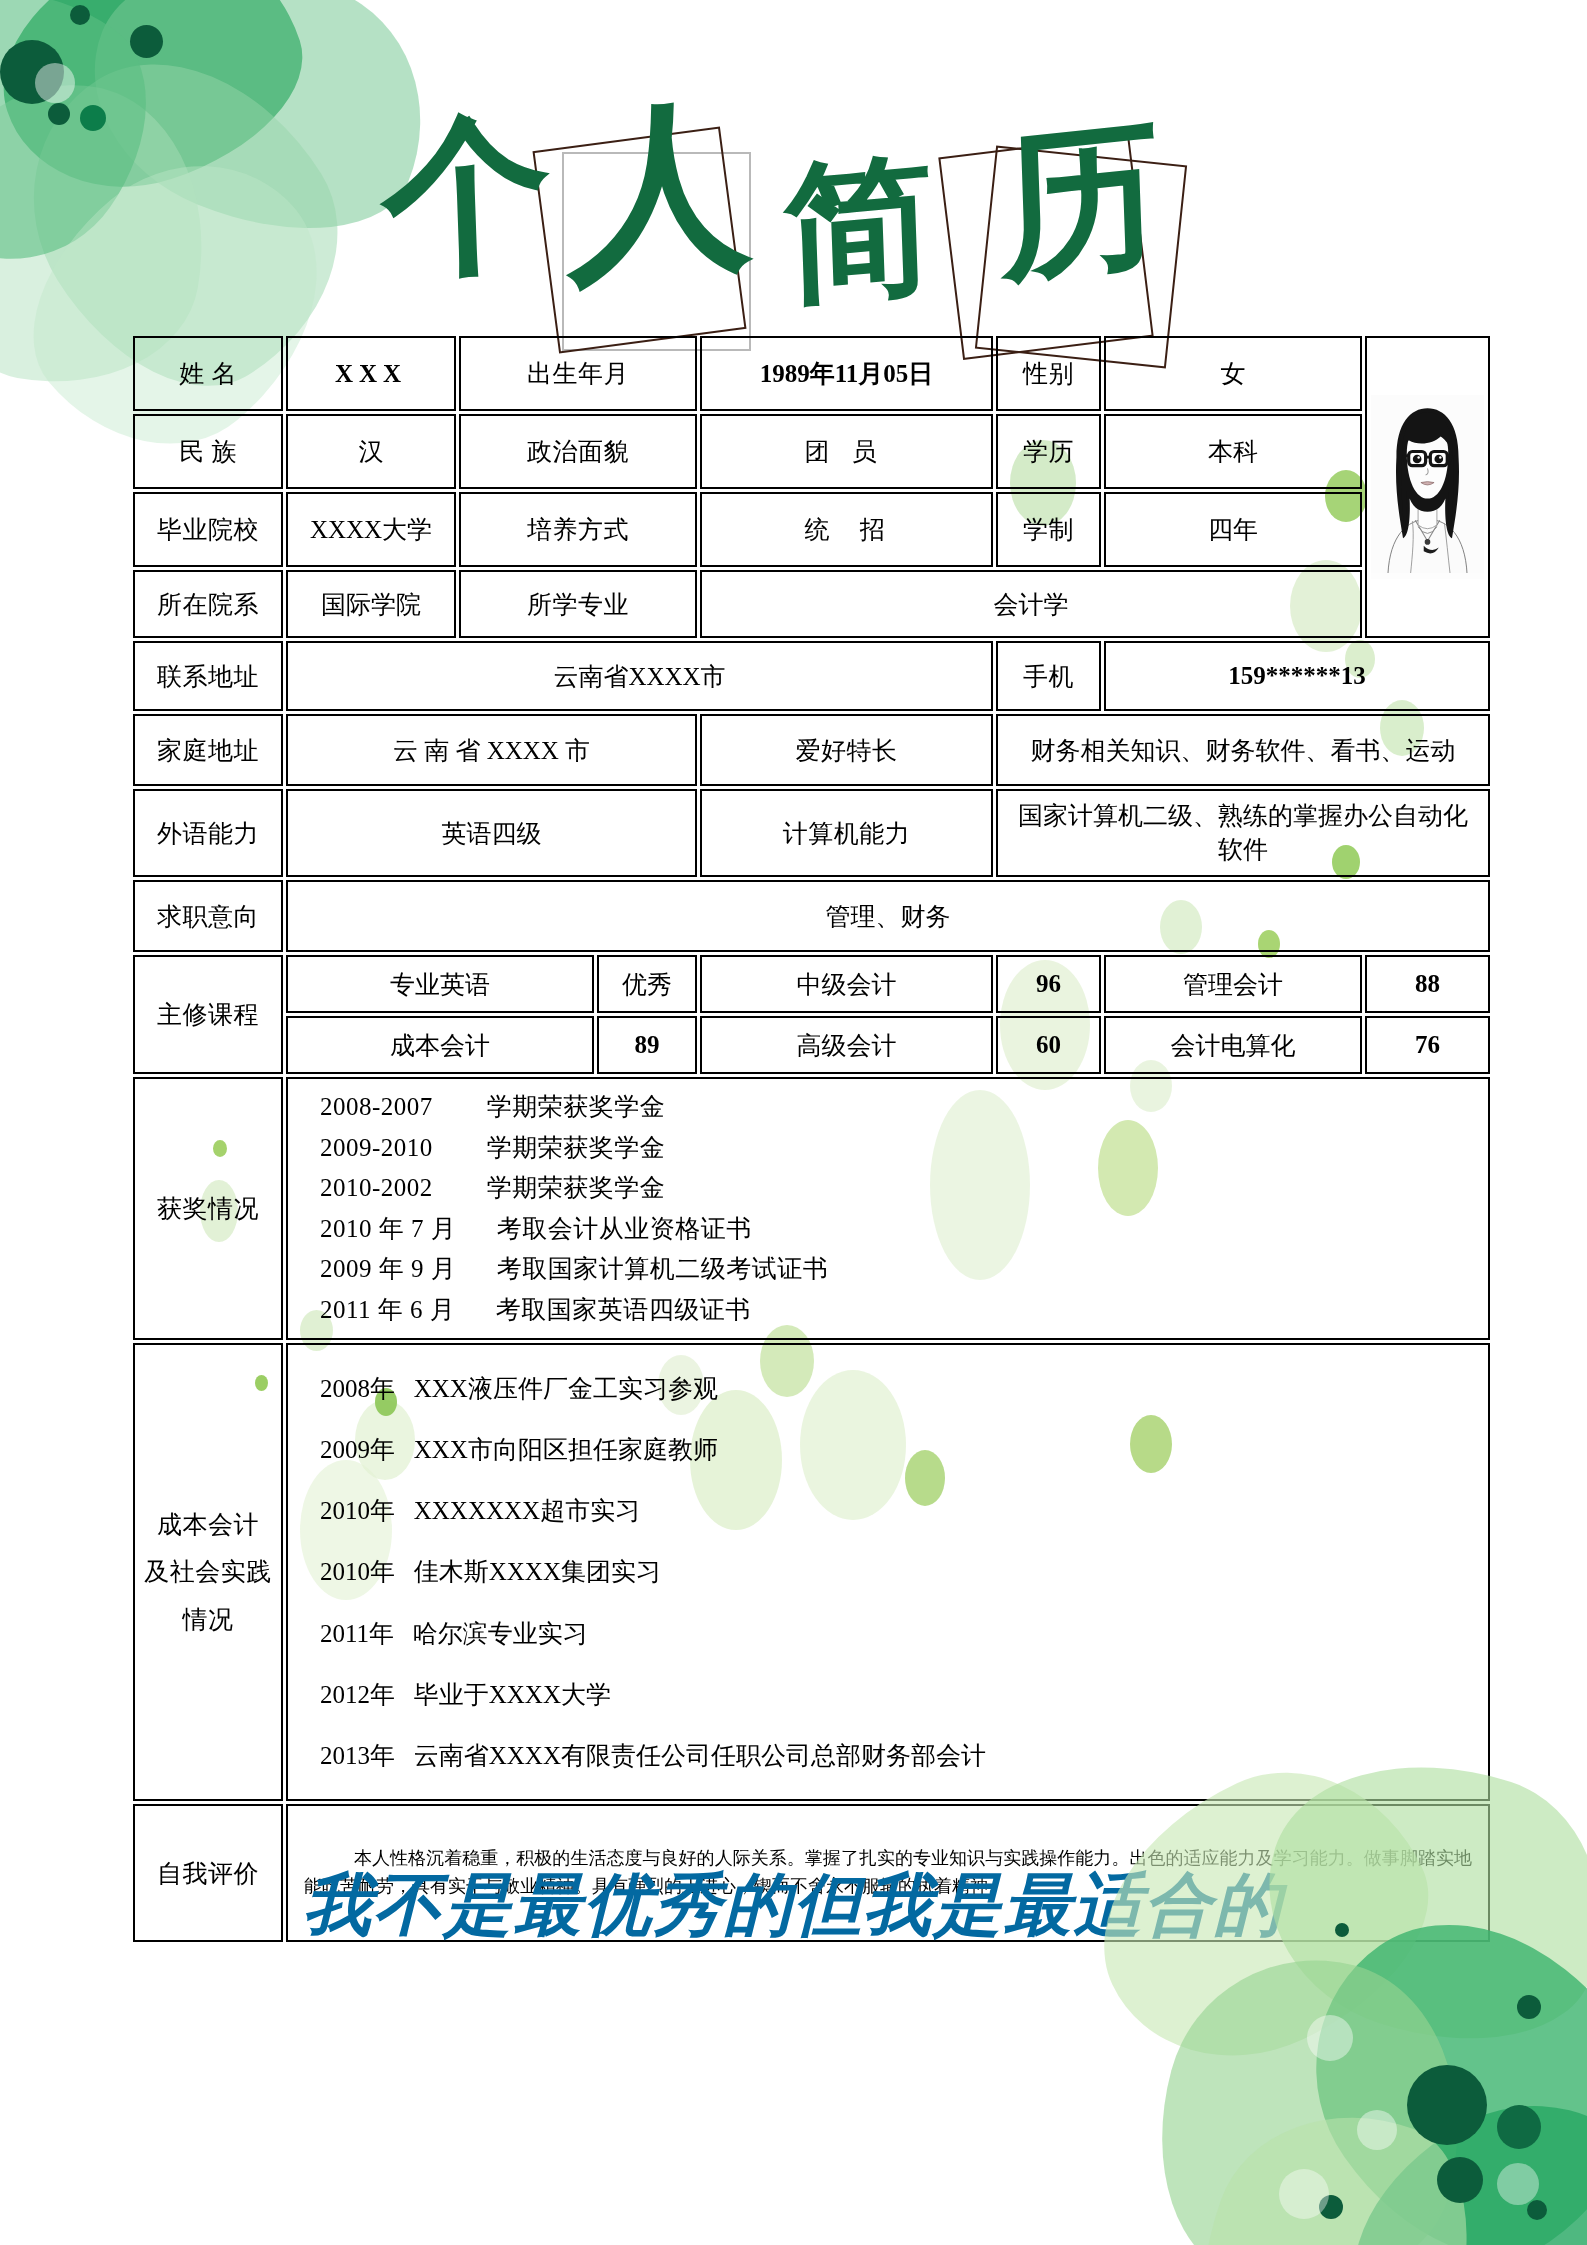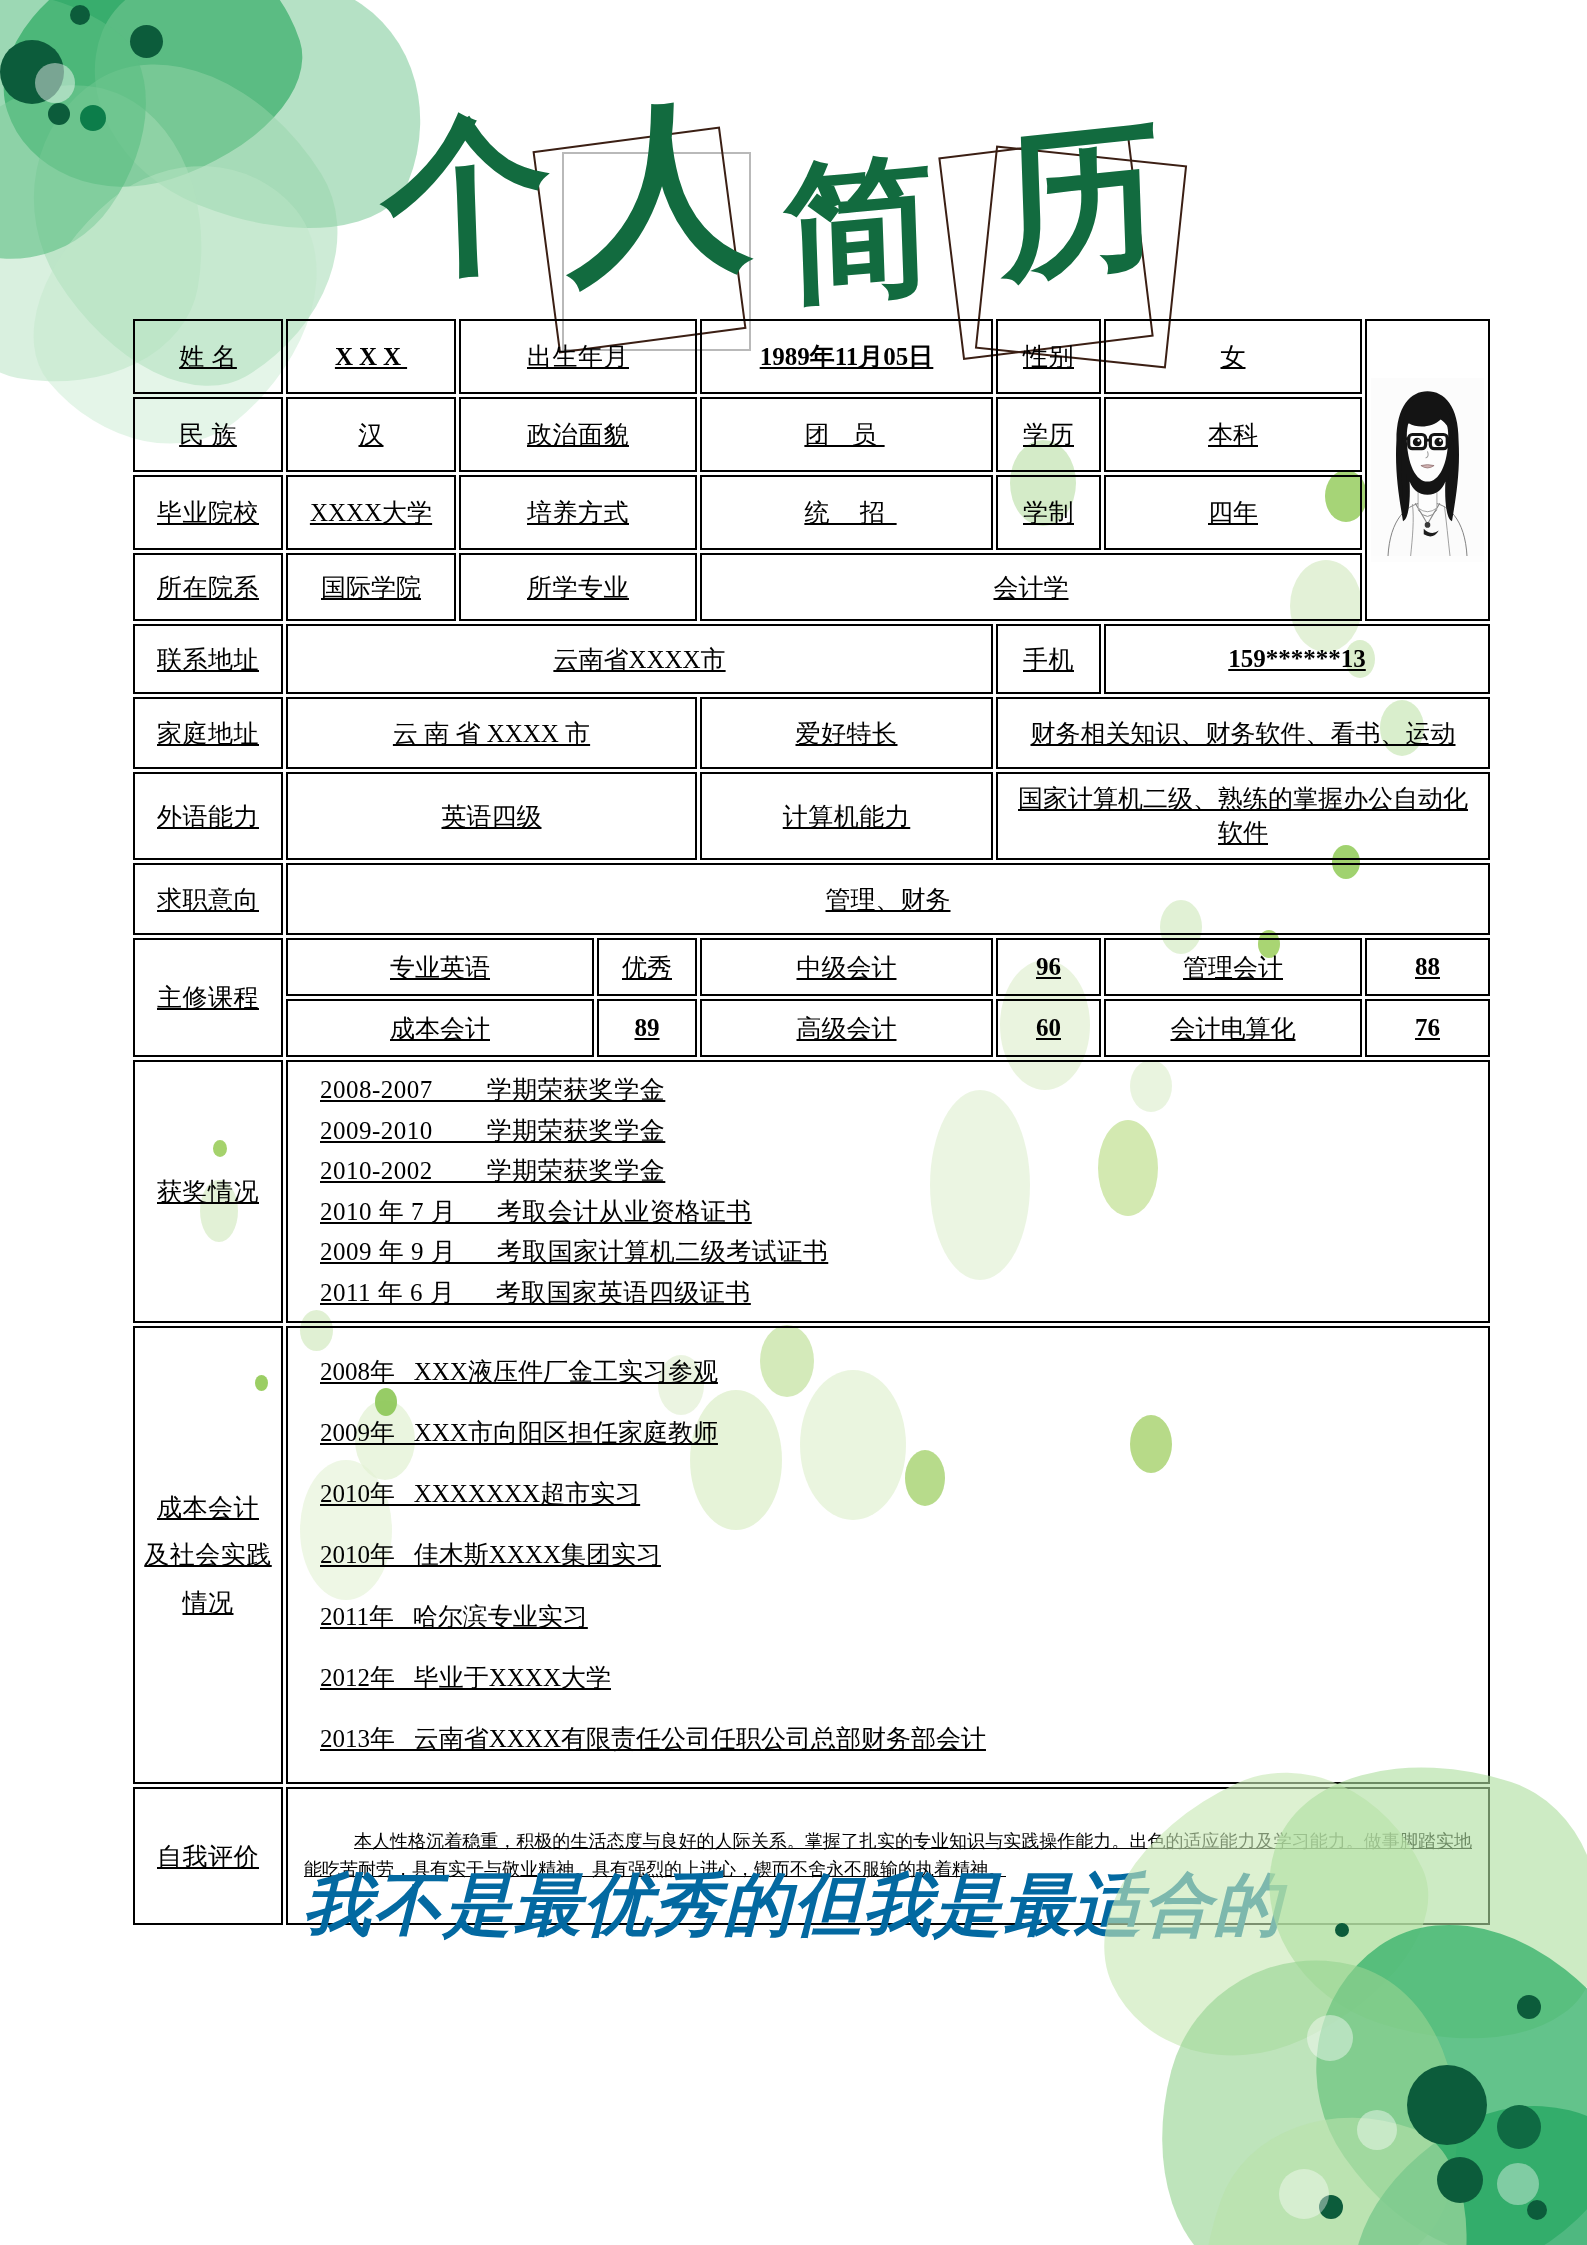--- a/index.html
+++ b/index.html
@@ -40,23 +40,22 @@
   }
   .frame-grey{
     position:absolute;
     border:2px solid #b9b9b9;
     background:transparent;
   }
 
   
   .sheet{
     position:absolute;
-    left:130px; top:316px;
+    left:130px; top:333px;
     width:1330px;
-    text-decoration:underline;
   }
   table.resume{
     border-collapse:separate;
     border-spacing:3px;
     width:1330px;
     table-layout:fixed;
     background:transparent;
   }
   table.resume td{
     border:2px solid #000;

